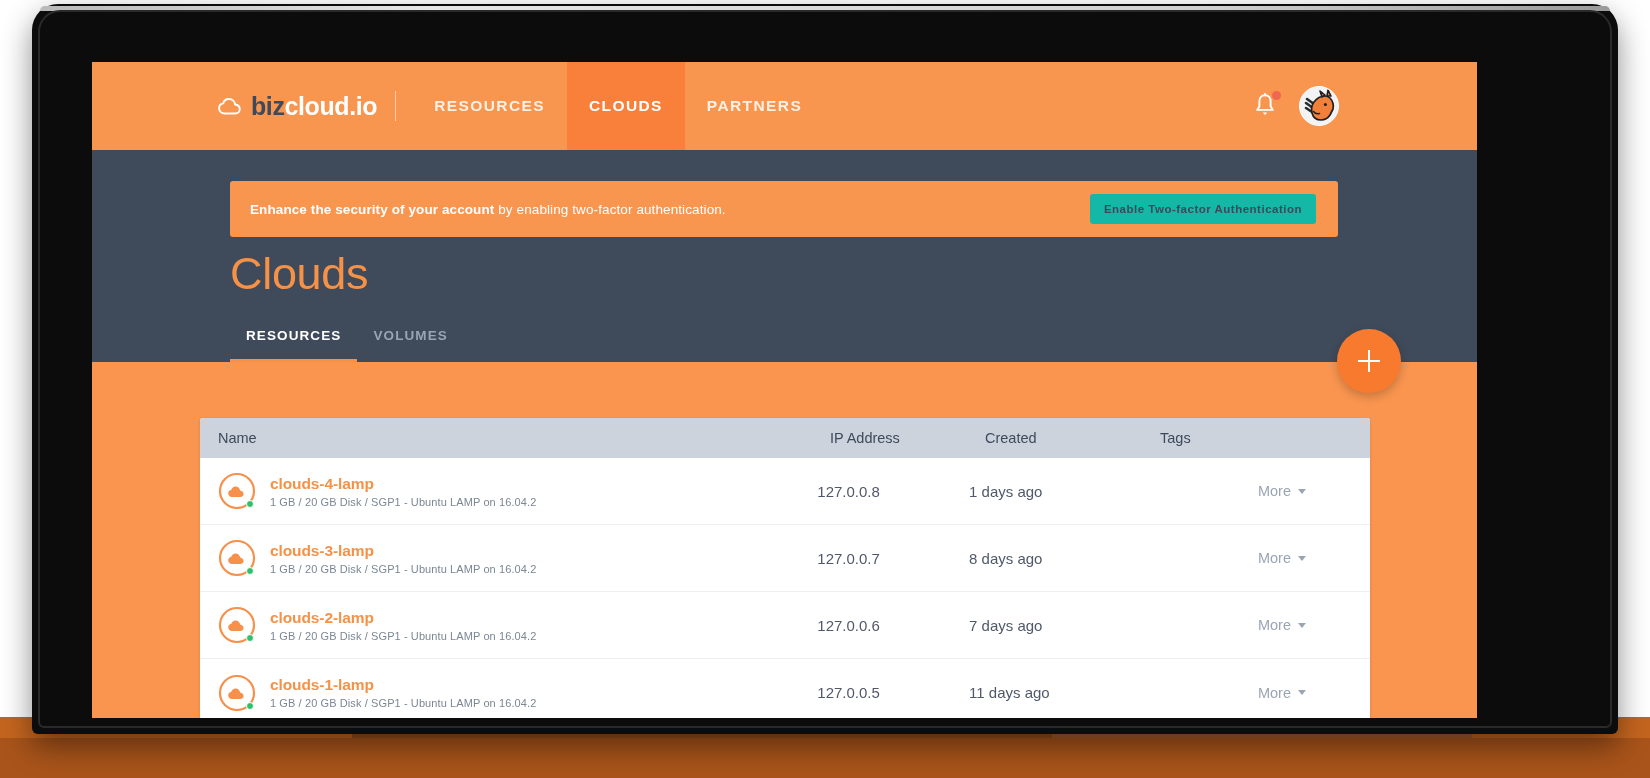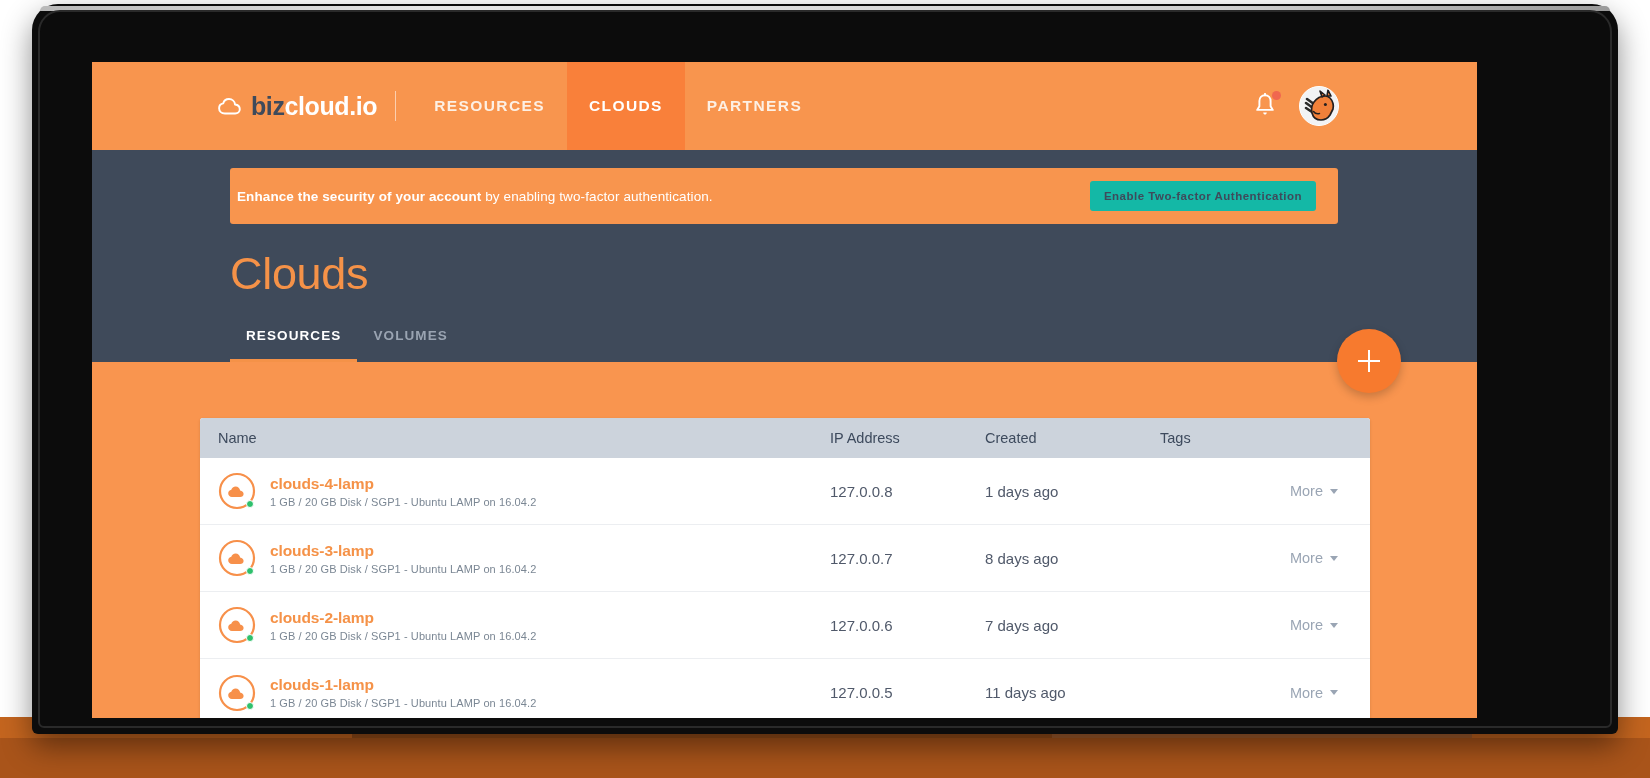--- a/index.html
+++ b/index.html
@@ -144,26 +144,26 @@
 
   
   .dark-panel {
     position: relative;
     background: #3f4a5a;
     padding: 0 0 0 0;
     height: 212px;
   }
   .banner {
     position: absolute;
-    left: 138px; top: 18px;
+    left: 138px; top: 31px;
     width: 1108px; height: 56px;
     background: #f8954e;
     border-radius: 3px;
     display: flex; align-items: center;
-    padding: 0 22px 0 7px;
+    padding: 0 22px 0 20px;
   }
   .banner-text {
     font-size: 13.5px;
     color: #ffffff;
     letter-spacing: .1px;
   }
   .banner-text b { font-weight: bold; }
   .banner-btn {
     margin-left: auto;
     background: #14b8a6;
@@ -277,21 +277,21 @@
     letter-spacing: -0.1px;
   }
   .res-sub {
     color: #7b8794;
     font-size: 11px;
     letter-spacing: .1px;
   }
   .cell-ip      { width: 155px; font-size: 15px; color: #50596a; }
   .cell-created { width: 175px; font-size: 15px; color: #50596a; }
   .cell-tags    { width: 120px; }
-  .cell-more    { flex: 1; display: flex; justify-content: flex-end; padding-right: 32px; }
+  .cell-more    { flex: 1; display: flex; justify-content: flex-end; padding-right: 64px; }
   .more-btn {
     display: flex; align-items: center; gap: 7px;
     font-size: 14.5px; color: #9aa5b4;
     cursor: pointer;
     background: none; border: none;
     font-family: "Liberation Sans", sans-serif;
   }
   .caret {
     width: 0; height: 0;
     border-left: 4.5px solid transparent;

